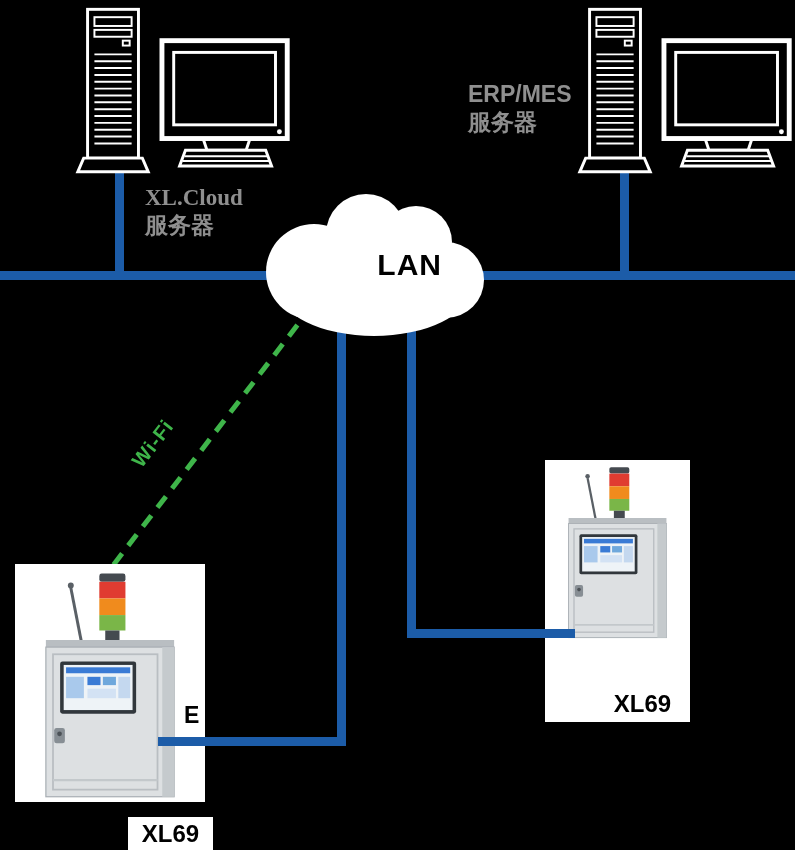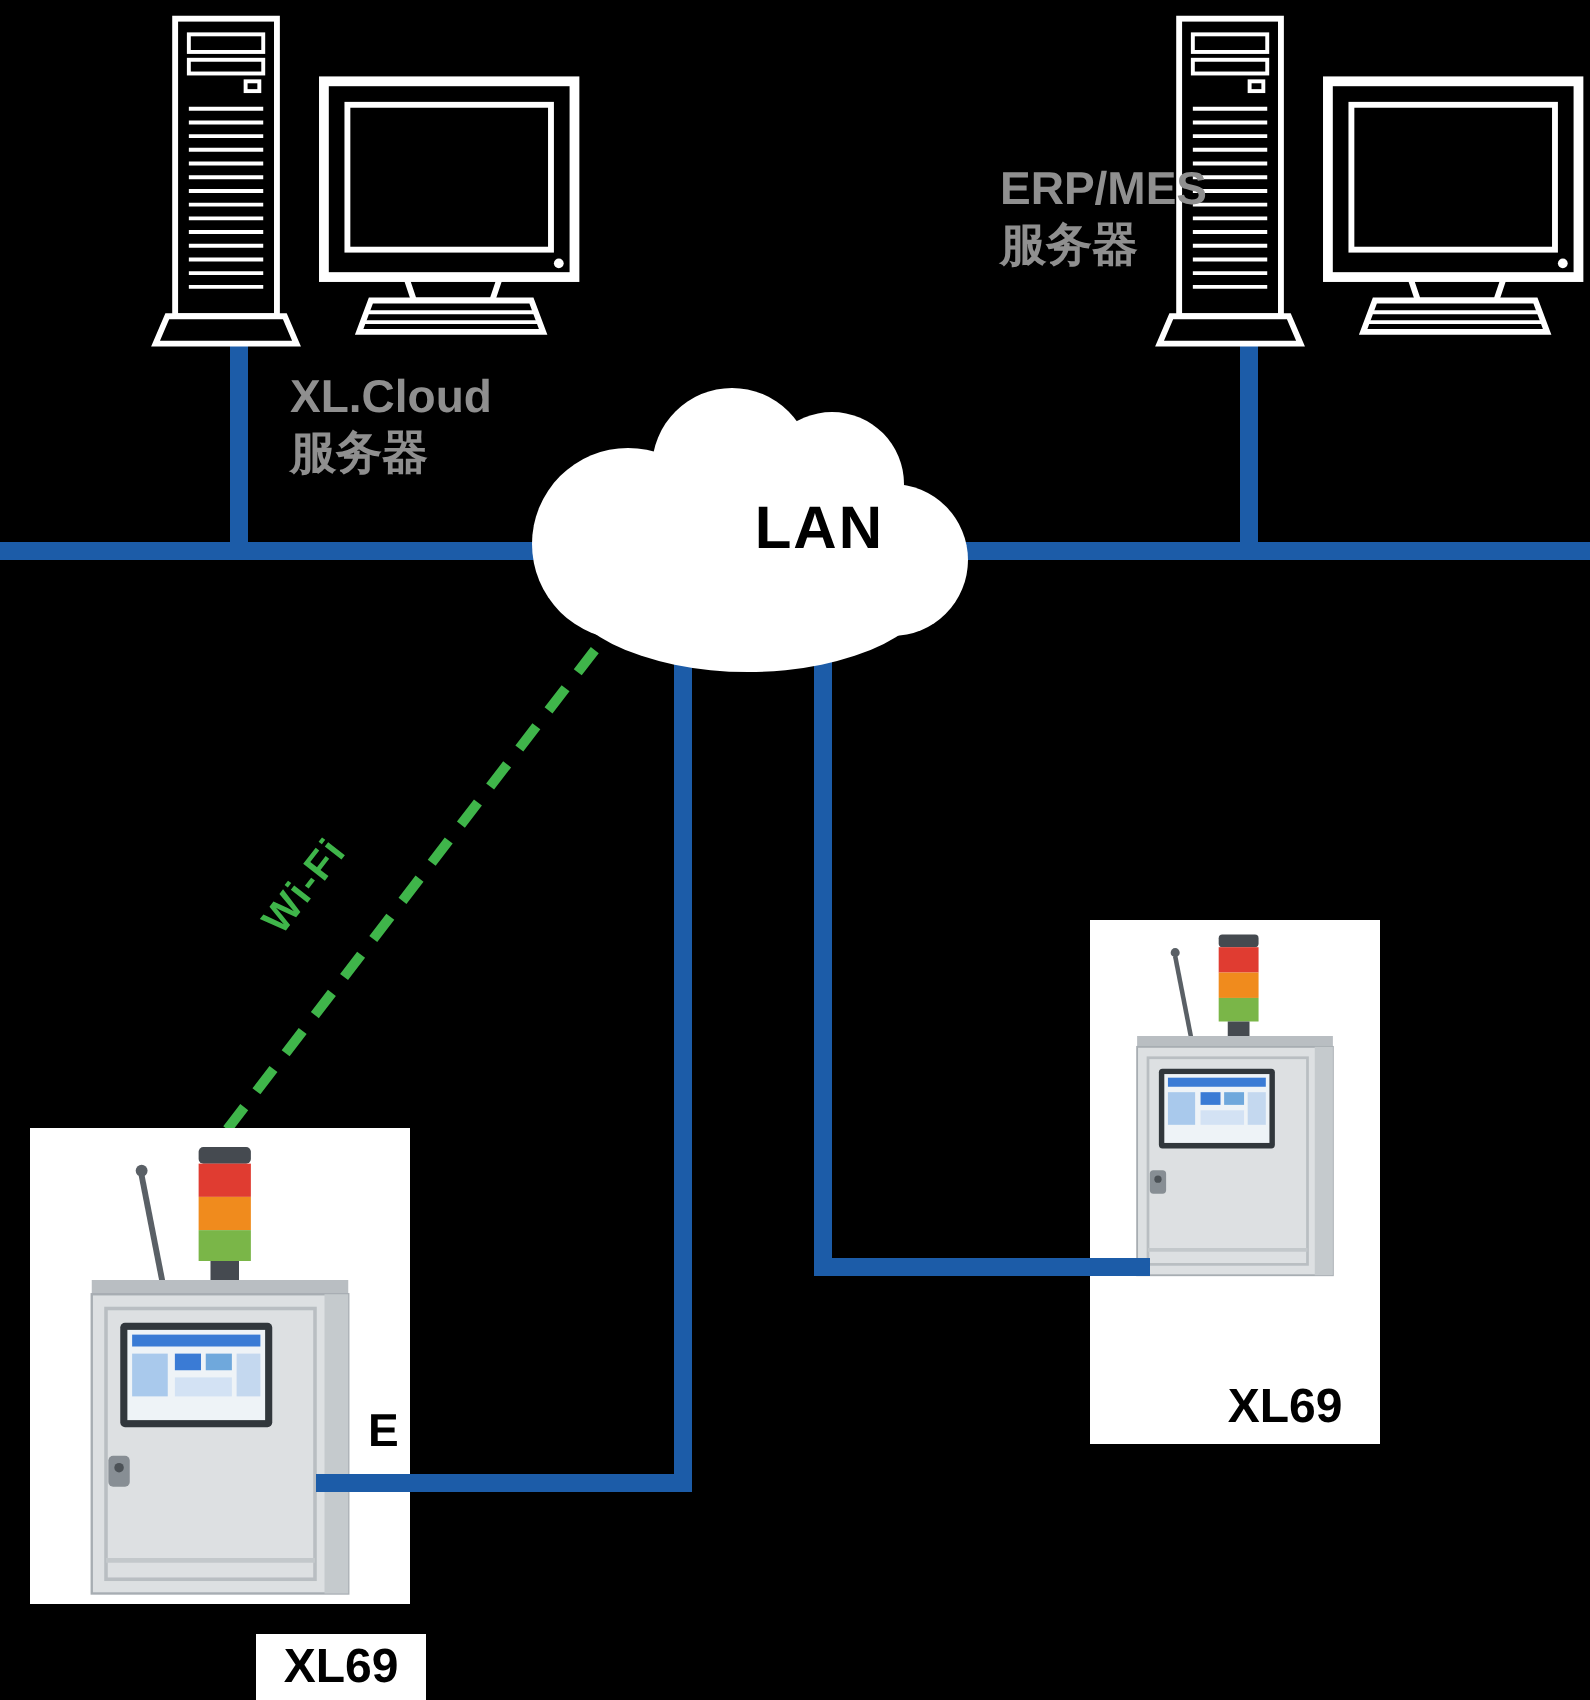--- a/index.html
+++ b/index.html
@@ -97,29 +97,29 @@
   <div class="line-top" style="left:407px;top:629px;width:168px;height:9px;"></div>
 
   <svg class="abs" style="left:0;top:0;z-index:1;" width="795" height="850" viewBox="0 0 795 850">
     <line x1="312" y1="306" x2="108" y2="572" stroke="#3fb54a" stroke-width="5" stroke-dasharray="14 10"></line>
   </svg>
   <div class="wifi-label" style="left:103px;top:432px;width:100px;">Wi-Fi</div>
 
   <svg class="abs" style="left:68px;top:3px;z-index:2;" width="230" height="182" viewBox="0 0 235 185">
     <use href="#server-art"></use>
   </svg>
-  <div class="server-label" style="left:145px;top:184px;">
+  <div class="server-label" style="left:145px;top:184px;font-family:Liberation Serif, serif;">
     <div>XL.Cloud</div>
     <div>服务器</div>
   </div>
 
   <svg class="abs" style="left:570px;top:3px;z-index:2;" width="230" height="182" viewBox="0 0 235 185">
     <use href="#server-art"></use>
   </svg>
-  <div class="server-label" style="left:468px;top:80px;margin-left:32px;">
+  <div class="server-label" style="left:468px;top:80px;">
     <div>ERP/MES</div>
     <div>服务器</div>
   </div>
 
   <svg class="abs" style="left:262px;top:192px;z-index:3;" width="226" height="146" viewBox="0 0 226 146">
     <circle cx="52" cy="80" r="48" fill="#fff"></circle>
     <circle cx="104" cy="42" r="40" fill="#fff"></circle>
     <circle cx="154" cy="50" r="36" fill="#fff"></circle>
     <circle cx="184" cy="88" r="38" fill="#fff"></circle>
     <ellipse cx="112" cy="96" rx="96" ry="48" fill="#fff"></ellipse>

